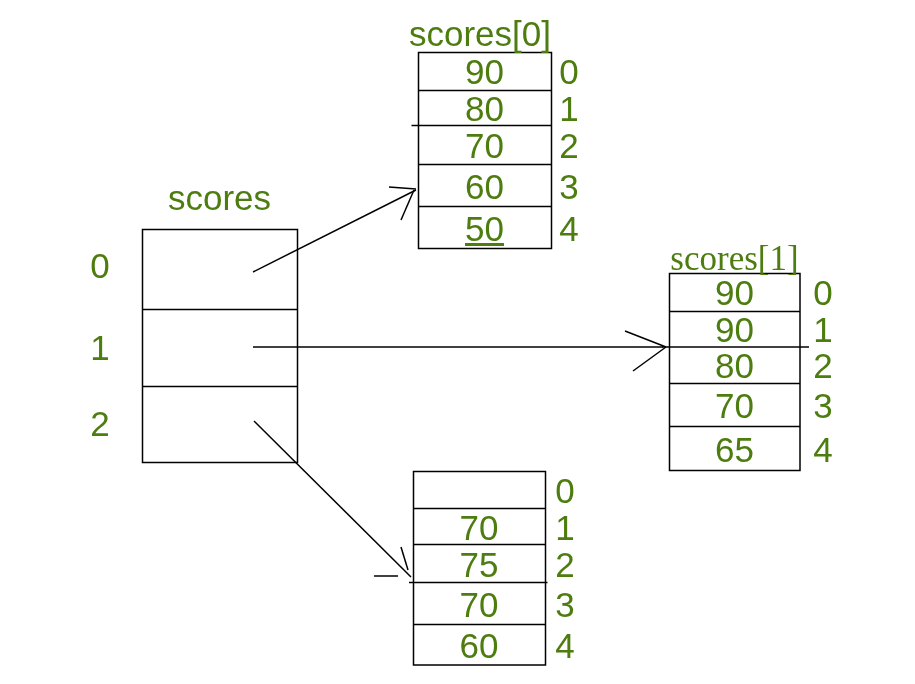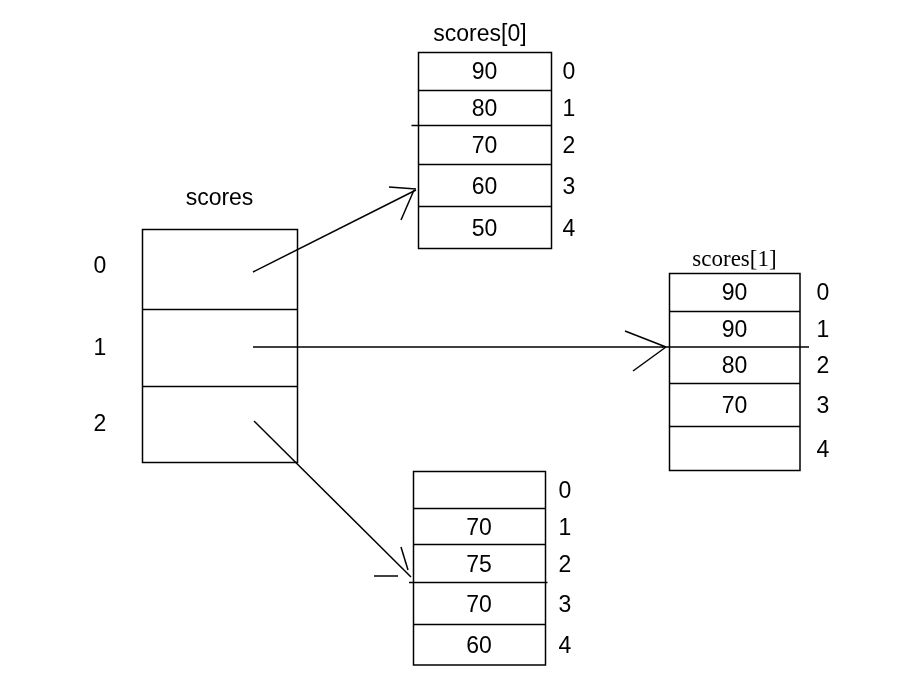--- a/index.html
+++ b/index.html
@@ -16,23 +16,23 @@
     font-family: "Liberation Sans", sans-serif;
     color: #000000;
   }
   #lines {
     position: absolute;
     left: 0;
     top: 0;
   }
   .t {
     position: absolute;
-    font-size: 23px;
+    font-size: 35px;
     line-height: 1;
-    color: #000000;
+    color: #4d7c0f;
     display: flex;
     align-items: center;
     justify-content: center;
     white-space: nowrap;
   }
   .title { height: 30px; }
   .idx   { width: 26px; }
 </style>
 </head>
 <body>
@@ -95,32 +95,33 @@
   <div class="t title" style="left:142px; top:182px; width:155px;">scores</div>
   <div class="t idx" style="left:87px; top:245px; height:40px;">0</div>
   <div class="t idx" style="left:87px; top:327px; height:40px;">1</div>
   <div class="t idx" style="left:87px; top:403px; height:40px;">2</div>
 
   <div class="t title" style="left:413px; top:18px; width:134px;">scores[0]</div>
   <div class="t" style="left:418px; top:53px;  width:133px; height:37px;">90</div>
   <div class="t" style="left:418px; top:90px;  width:133px; height:36px;">80</div>
   <div class="t" style="left:418px; top:126px; width:133px; height:39px;">70</div>
   <div class="t" style="left:418px; top:165px; width:133px; height:42px;">60</div>
-  <div class="t" style="left:418px; top:207px; width:133px; height:42px;">50</div>
+  <div class="t" style="left:418px; top:207px; width:133px; height:42px;text-decoration:underline;">50</div>
   <div class="t idx" style="left:556px; top:53px;  height:37px;">0</div>
   <div class="t idx" style="left:556px; top:90px;  height:36px;">1</div>
   <div class="t idx" style="left:556px; top:126px; height:39px;">2</div>
   <div class="t idx" style="left:556px; top:165px; height:42px;">3</div>
   <div class="t idx" style="left:556px; top:207px; height:42px;">4</div>
 
   <div class="t title" style="left:669px; top:243px; width:131px;font-family:Liberation Serif, serif;">scores[1]</div>
   <div class="t" style="left:669px; top:273px; width:131px; height:39px;">90</div>
   <div class="t" style="left:669px; top:312px; width:131px; height:35px;">90</div>
   <div class="t" style="left:669px; top:347px; width:131px; height:36px;">80</div>
   <div class="t" style="left:669px; top:383px; width:131px; height:44px;">70</div>
+  <div class="t" style="left:669px; top:427px; width:131px; height:44px;">65</div>
   <div class="t idx" style="left:810px; top:273px; height:39px;">0</div>
   <div class="t idx" style="left:810px; top:312px; height:35px;">1</div>
   <div class="t idx" style="left:810px; top:347px; height:36px;">2</div>
   <div class="t idx" style="left:810px; top:383px; height:44px;">3</div>
   <div class="t idx" style="left:810px; top:427px; height:44px;">4</div>
 
   <div class="t" style="left:413px; top:509px; width:132px; height:36px;">70</div>
   <div class="t" style="left:413px; top:545px; width:132px; height:38px;">75</div>
   <div class="t" style="left:413px; top:583px; width:132px; height:42px;">70</div>
   <div class="t" style="left:413px; top:625px; width:132px; height:40px;">60</div>

